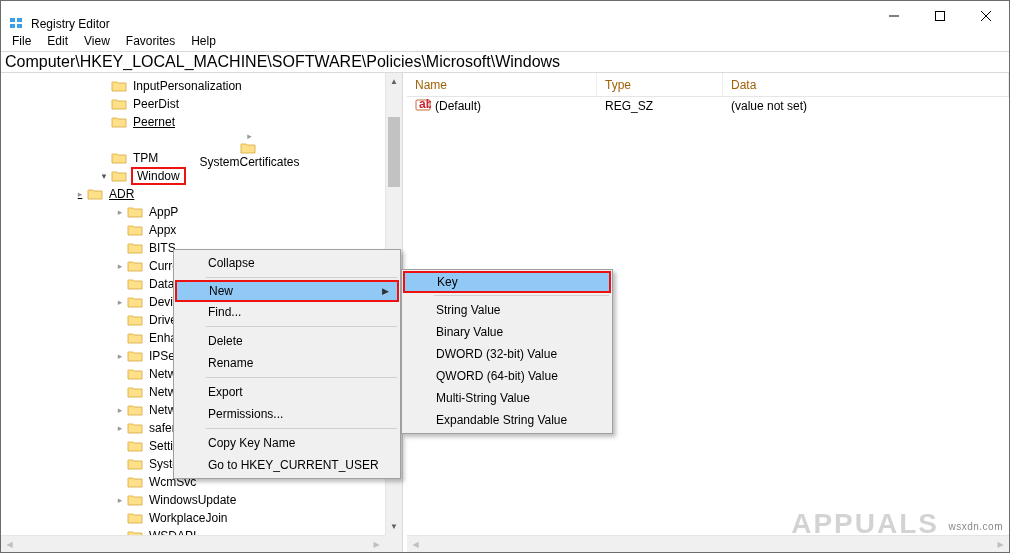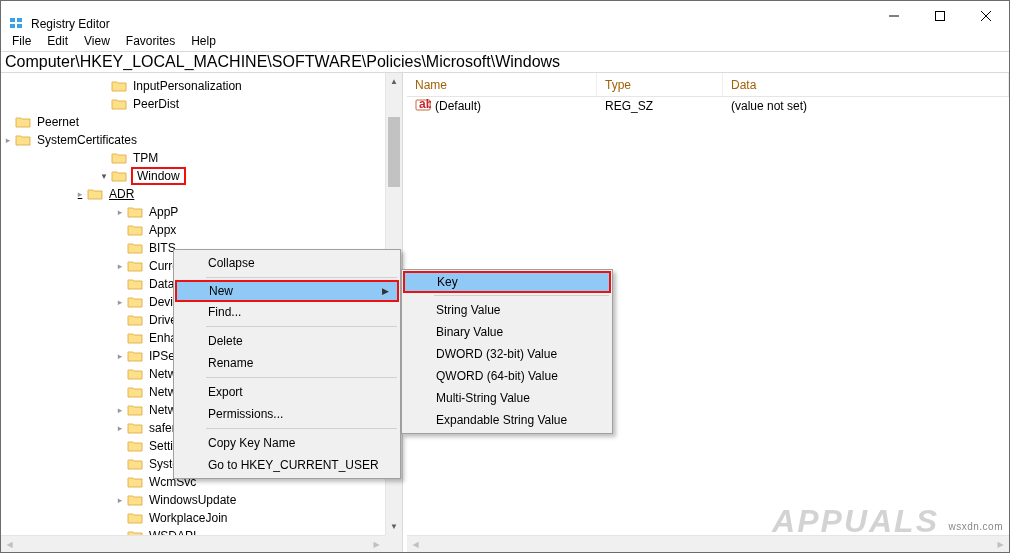--- a/index.html
+++ b/index.html
@@ -64,21 +64,21 @@
 
 
 .scrollbar-v { position: absolute; right: 0; top: 0; bottom: 17px; width: 17px; background: #f0f0f0; border-left: 1px solid #e5e5e5; }
 .scrollbar-v .sb-btn { height: 17px; display: flex; align-items: center; justify-content: center; color: #606060; font-size: 8px; }
 .scrollbar-v .sb-thumb { position: absolute; left: 2px; right: 2px; background: #c2c2c2; }
 .scrollbar-h { position: absolute; left: 0; right: 17px; bottom: 0; height: 17px; background: #f0f0f0; border-top: 1px solid #e5e5e5; }
 .scrollbar-h .sb-btn { width: 17px; height: 17px; display: inline-flex; align-items: center; justify-content: center; color: #c0c0c0; font-size: 8px; }
 .scroll-corner { position: absolute; right: 0; bottom: 0; width: 17px; height: 17px; background: #f0f0f0; }
 
 .watermark { position: absolute; right: 6px; bottom: 20px; font-size: 10px; color: #888; letter-spacing: 0.5px; }
-.logo-wm { position: absolute; right: 70px; bottom: 12px; opacity: 0.25; font-size: 32px; font-weight: 700; color: #555; letter-spacing: 2px; pointer-events: none; font-style: italic; }
+.logo-wm { position: absolute; right: 70px; bottom: 12px; opacity: 0.25; font-size: 28px; font-weight: 700; color: #555; letter-spacing: 2px; pointer-events: none; }
 </style>
 </head>
 <body>
 
 <div class="window">
 
   <div class="titlebar">
     <span class="app-icon">
       <svg width="16" height="16" viewBox="0 0 16 16">
           <rect x="1" y="3" width="5" height="4" fill="#3aa0e8"></rect>
@@ -136,31 +136,31 @@
           <div class="tree-row" style="padding-left: 96px;">
             <span class="arrow "></span>
             <span class="folder">
               <svg width="16" height="14" viewBox="0 0 16 14">
                 <path d="M1 3 L6 3 L7 4 L15 4 L15 12 L1 12 Z" fill="#ffe08a" stroke="#d6a83a" stroke-width="0.8"></path>
                 <path d="M1 3 L6 3 L7 4 L1 4 Z" fill="#f4c95d"></path>
               </svg>
             </span>
             <span class="label">PeerDist</span>
           </div>
-          <div class="tree-row" style="">
+          <div class="tree-row" style="padding-left: 96px; text-decoration: underline;">
             <span class="arrow "></span>
             <span class="folder">
               <svg width="16" height="14" viewBox="0 0 16 14">
                 <path d="M1 3 L6 3 L7 4 L15 4 L15 12 L1 12 Z" fill="#ffe08a" stroke="#d6a83a" stroke-width="0.8"></path>
                 <path d="M1 3 L6 3 L7 4 L1 4 Z" fill="#f4c95d"></path>
               </svg>
             </span>
             <span class="label">Peernet</span>
           </div>
-          <div class="tree-row" style="">
+          <div class="tree-row" style="padding-left: 96px; flex-direction: column;">
             <span class="arrow col"></span>
             <span class="folder">
               <svg width="16" height="14" viewBox="0 0 16 14">
                 <path d="M1 3 L6 3 L7 4 L15 4 L15 12 L1 12 Z" fill="#ffe08a" stroke="#d6a83a" stroke-width="0.8"></path>
                 <path d="M1 3 L6 3 L7 4 L1 4 Z" fill="#f4c95d"></path>
               </svg>
             </span>
             <span class="label">SystemCertificates</span>
           </div>
           <div class="tree-row" style="padding-left: 96px;">

